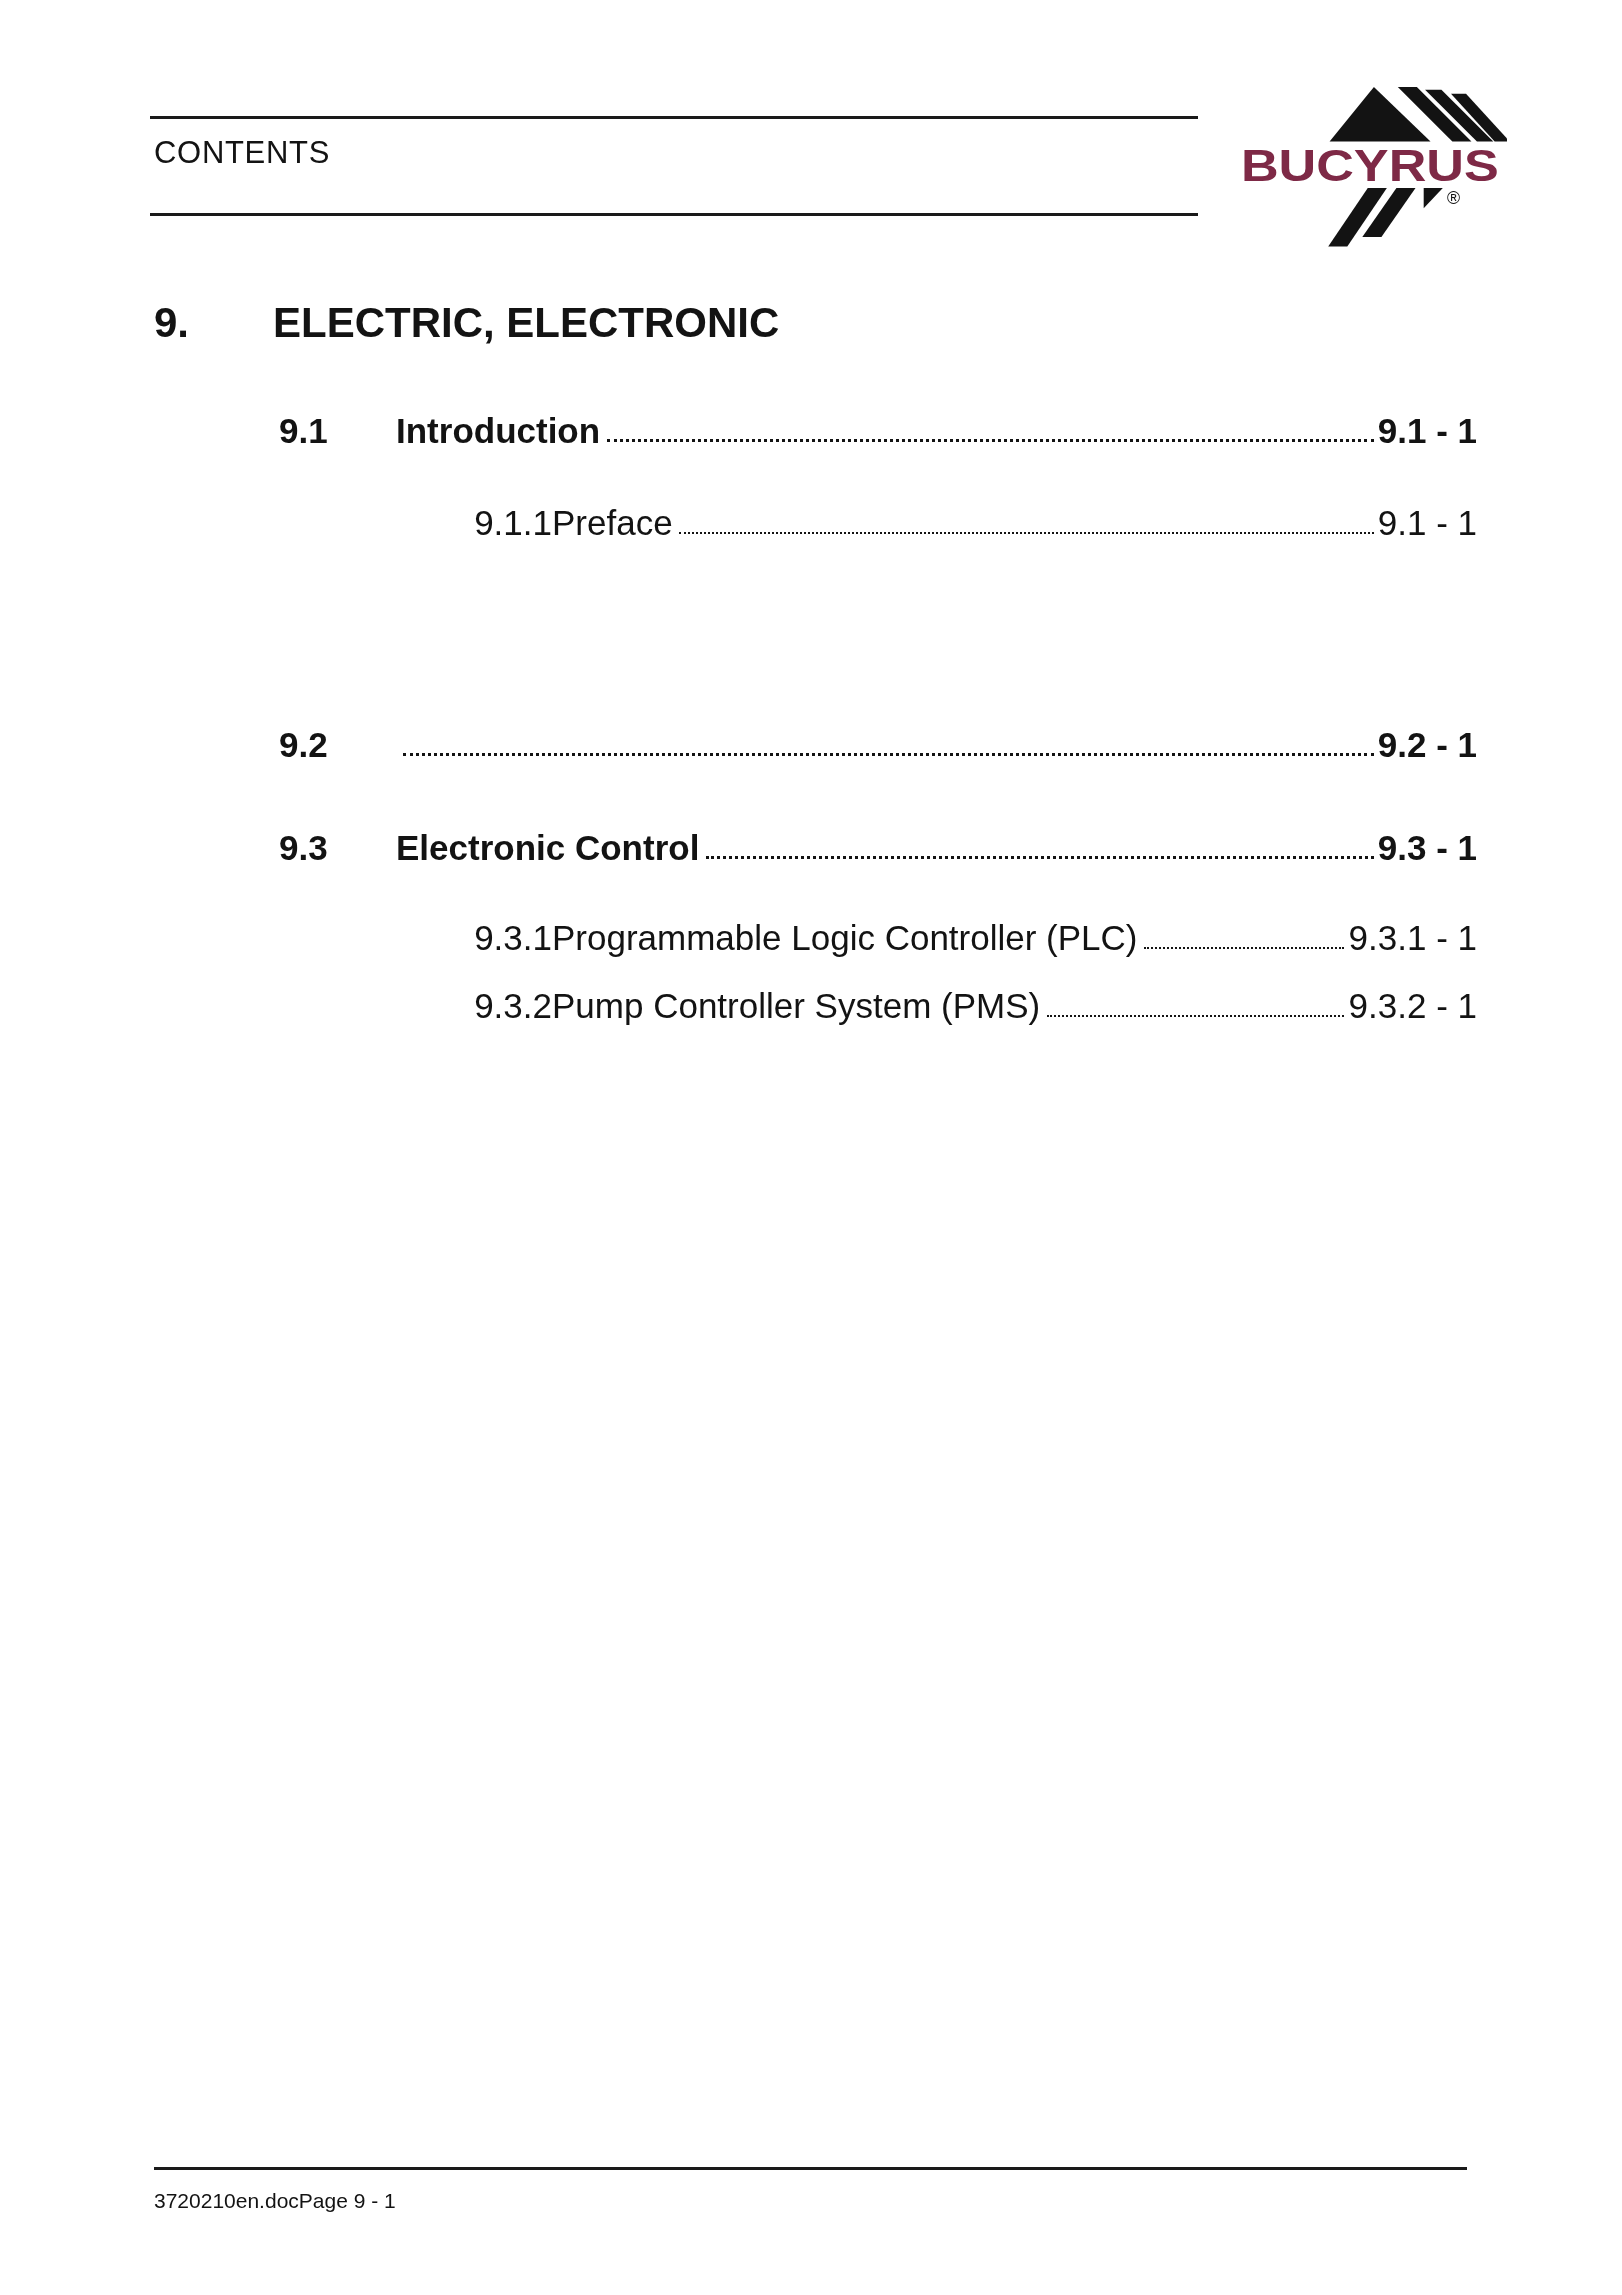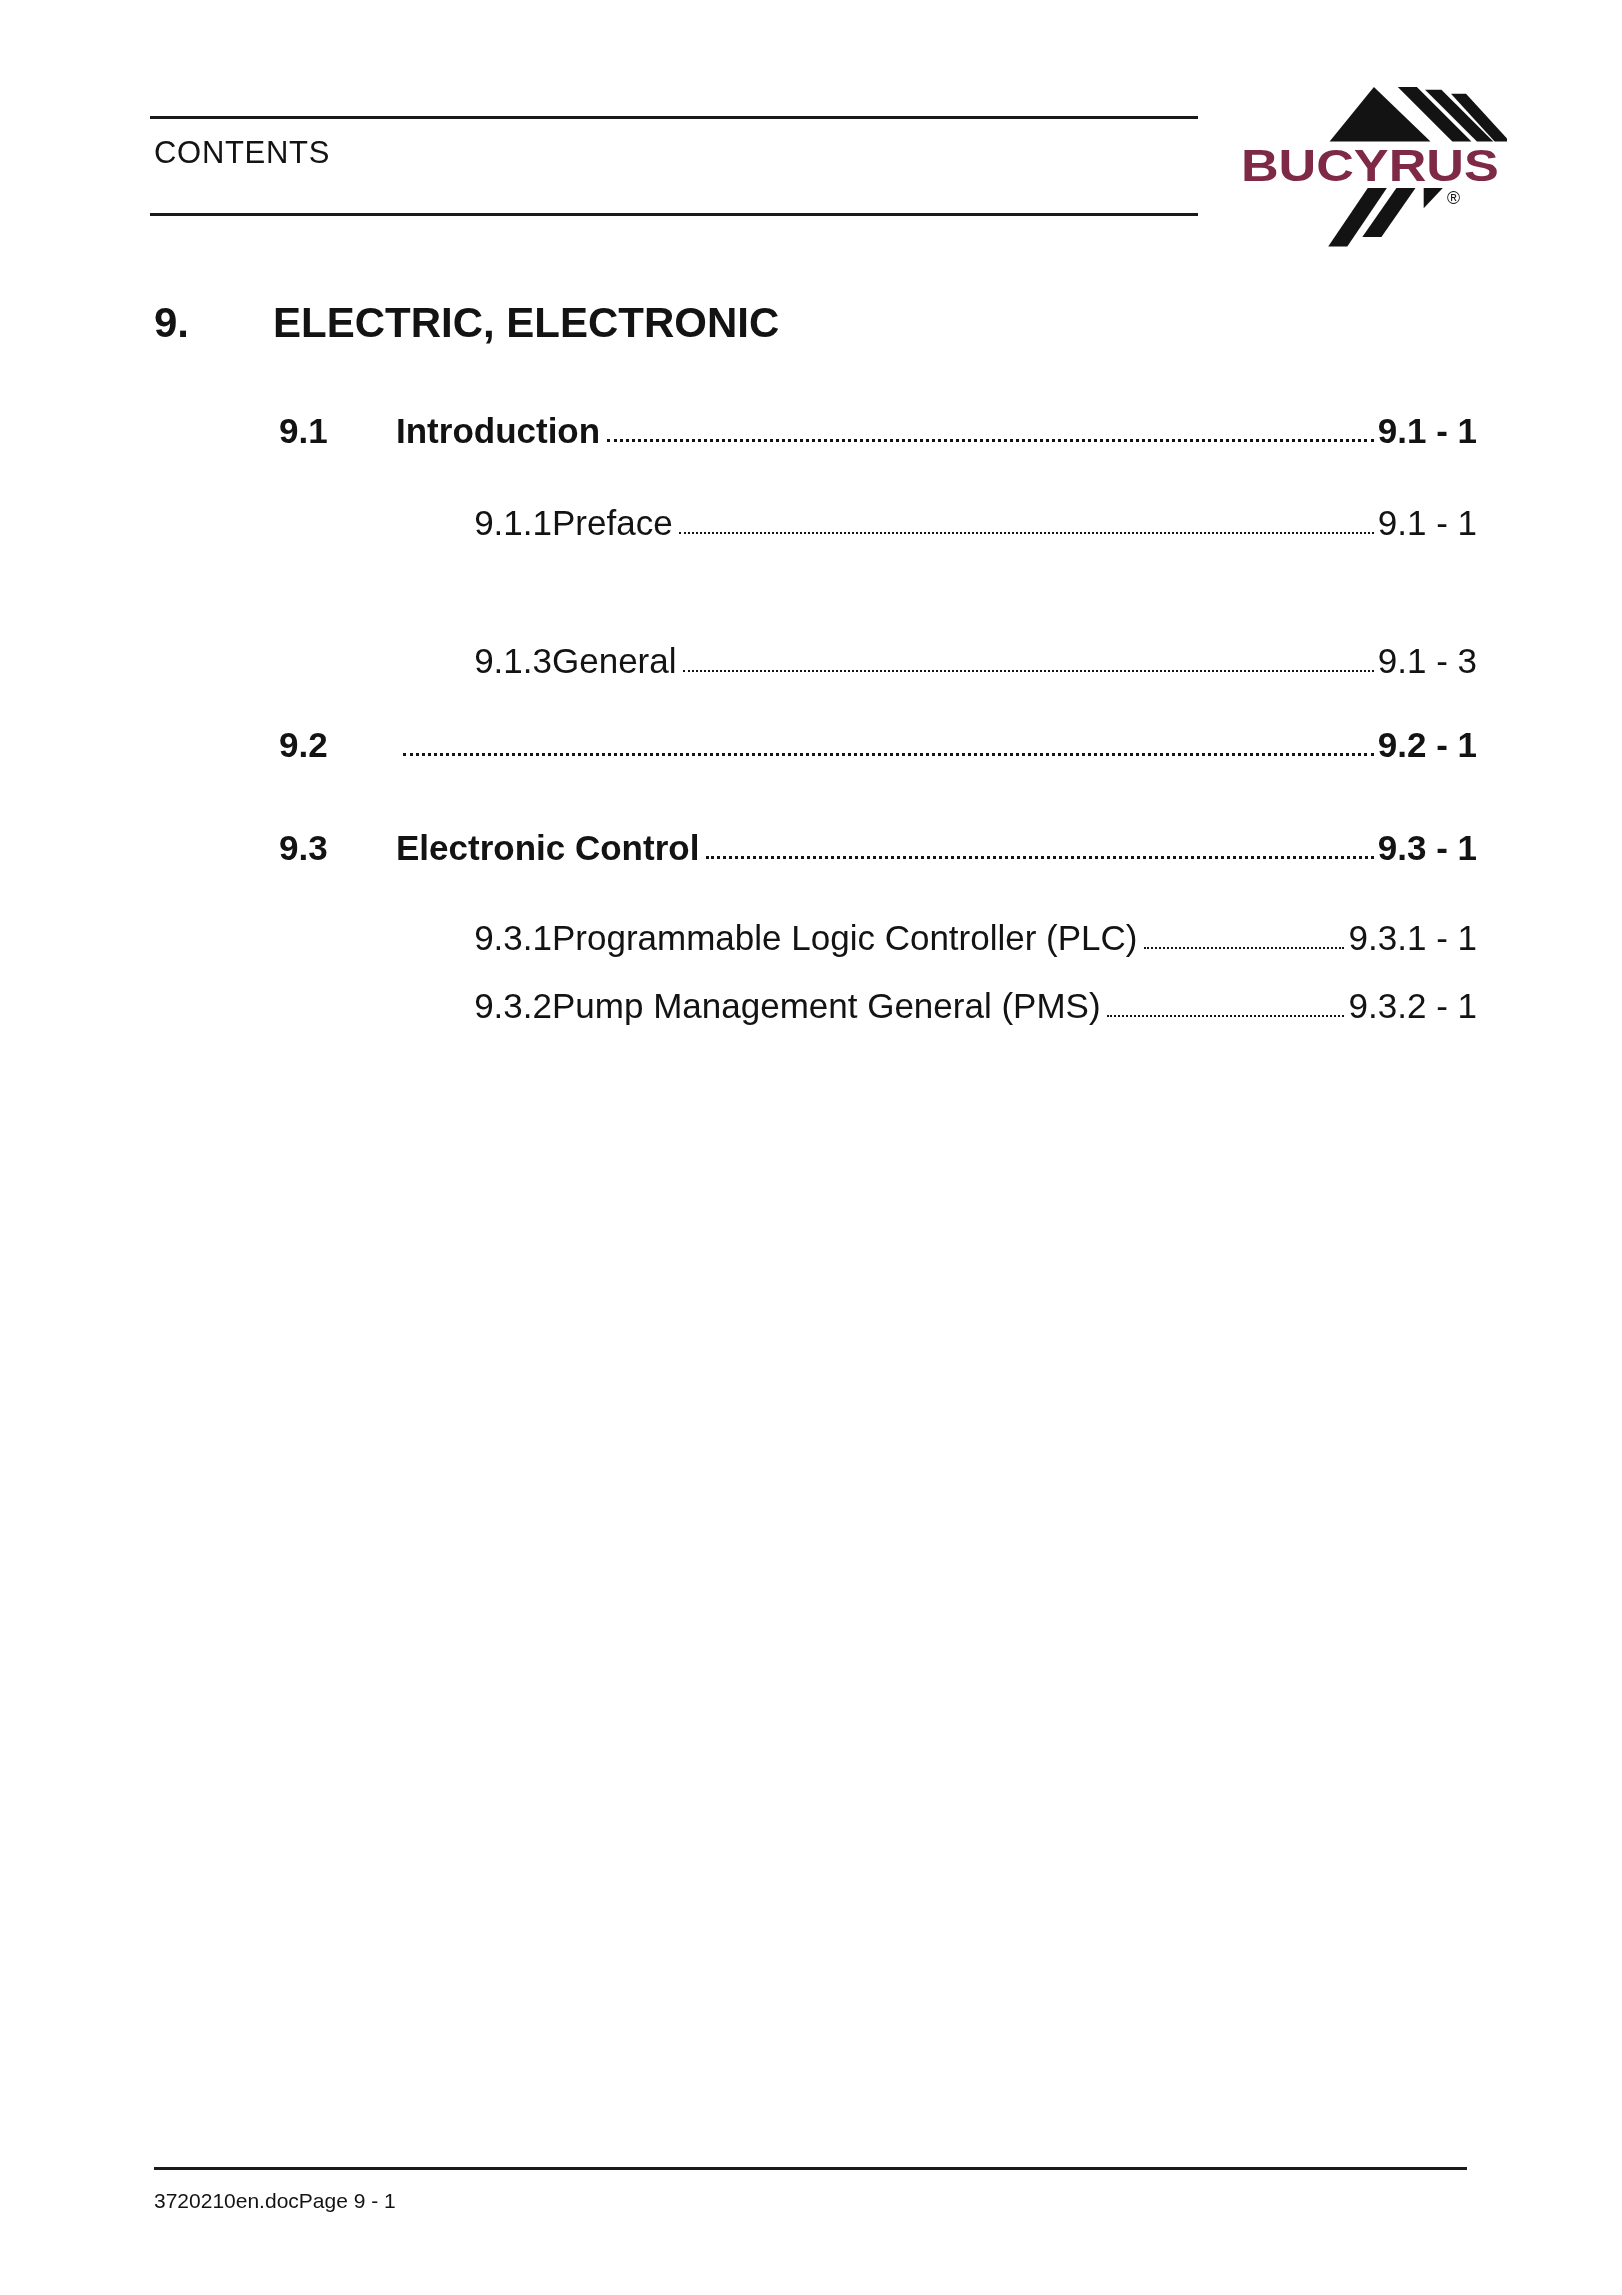--- a/index.html
+++ b/index.html
@@ -95,26 +95,20 @@
   </div>
 
   <div class="toc-row lvl2" style="top:502px">
     <span class="num">9.1.1</span>
     <span class="label">Preface</span>
     <span class="leader"></span>
     <span class="pageref">9.1 - 1</span>
   </div>
 
 
-  <div class="toc-row lvl2" style="top:640px">
-    <span class="num">9.1.3</span>
-    <span class="label">General</span>
-    <span class="leader"></span>
-    <span class="pageref">9.1 - 3</span>
-  </div>
 
   <div class="toc-row lvl1" style="top:724px">
     <span class="num">9.2</span>
     <span class="leader"></span>
     <span class="pageref">9.2 - 1</span>
   </div>
 
   <div class="toc-row lvl1" style="top:827px">
     <span class="num">9.3</span>
     <span class="label">Electronic Control</span>
@@ -124,21 +118,21 @@
 
   <div class="toc-row lvl2" style="top:917px">
     <span class="num">9.3.1</span>
     <span class="label">Programmable Logic Controller (PLC)</span>
     <span class="leader"></span>
     <span class="pageref">9.3.1 - 1</span>
   </div>
 
   <div class="toc-row lvl2" style="top:985px">
     <span class="num">9.3.2</span>
-    <span class="label">Pump Management General (PMS)</span>
+    <span class="label">Pump Controller System (PMS)</span>
     <span class="leader"></span>
     <span class="pageref">9.3.2 - 1</span>
   </div>
 
   <div class="rule rule-foot"></div>
   <div class="footer-row">
     <span>3720210en.doc</span>
     <span>Page 9 - 1</span>
   </div>
 

